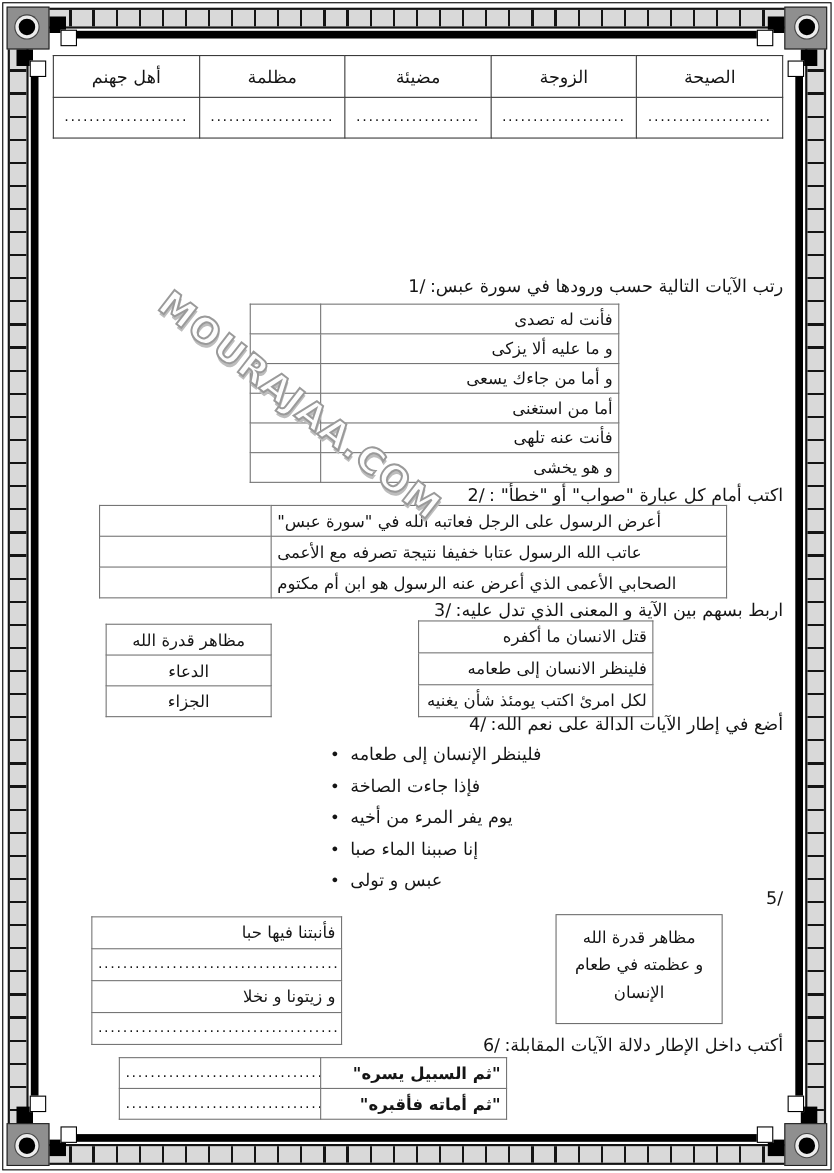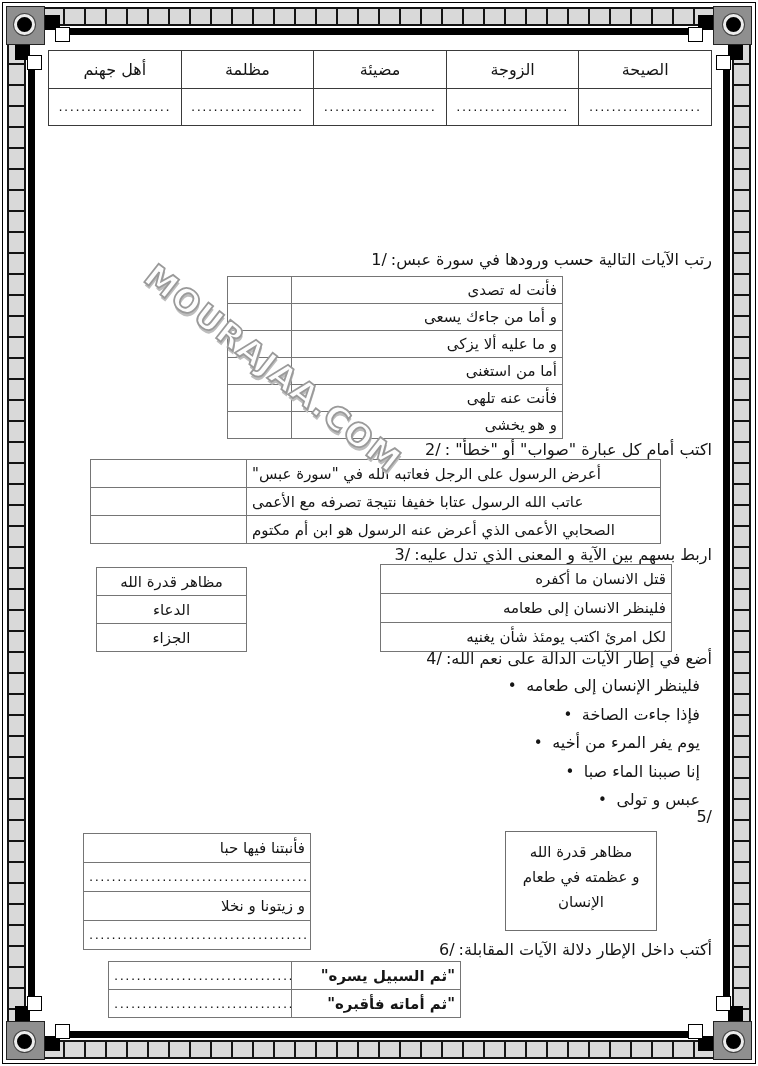--- a/index.html
+++ b/index.html
@@ -58,26 +58,26 @@
   .q1table{left:227px;top:276px;width:313px;}
   .q1table td{height:26px;}
   .q1table .vcell{width:260px;text-align:right;}
   .q1table .acell{width:53px;}
 
   .q2table{left:90px;top:459px;width:548px;}
   .q2table td{height:27px;}
   .q2table .vcell{width:403px;text-align:left;}
   .q2table .acell{width:145px;}
 
-  .q3verses{left:380px;top:564px;width:292px;}
+  .q3verses{left:380px;top:564px;width:214px;}
   .q3verses td{height:28px;text-align:right;}
   .q3meanings{left:96px;top:567px;width:151px;}
   .q3meanings td{height:27px;text-align:center;}
 
-  .bullets{left:300px;top:672px;width:400px;text-align:right;direction:ltr;font-size:16px;}
+  .bullets{left:300px;top:672px;width:400px;text-align:left;direction:ltr;font-size:16px;}
   .bullet{line-height:27.5px;white-space:nowrap;}
   .bullet::before{content:"\2022\00a0\00a0";font-size:15px;}
   .bullet bdi{direction:rtl;unicode-bidi:isolate;}
 
   .q5table{left:83px;top:833px;width:228px;}
   .q5table td{height:28px;text-align:right;}
   .q5box{left:505px;top:831px;width:152px;height:100px;border:1px solid #6f6f6f;box-sizing:border-box;
          direction:rtl;text-align:center;font-size:15px;line-height:1.65;padding-top:8px;}
 
   .q6table{left:108px;top:961px;width:330px;}
@@ -160,25 +160,25 @@
     <span class="qnum">1/</span>
     <span class="qtext">رتب الآيات التالية حسب ورودها في سورة عبس:</span>
   </div>
   <table class="abs extable q1table">
     <tbody>
         <tr>
           <td class="vcell">فأنت له تصدى</td>
           <td class="acell"></td>
         </tr>
     <tr>
+          <td class="vcell">و ما عليه ألا يزكى</td>
+          <td class="acell"></td>
+        </tr>
+    <tr>
           <td class="vcell">و أما من جاءك يسعى</td>
-          <td class="acell"></td>
-        </tr>
-    <tr>
-          <td class="vcell">و ما عليه ألا يزكى</td>
           <td class="acell"></td>
         </tr>
     <tr>
           <td class="vcell">أما من استغنى</td>
           <td class="acell"></td>
         </tr>
     <tr>
           <td class="vcell">فأنت عنه تلهى</td>
           <td class="acell"></td>
         </tr>

